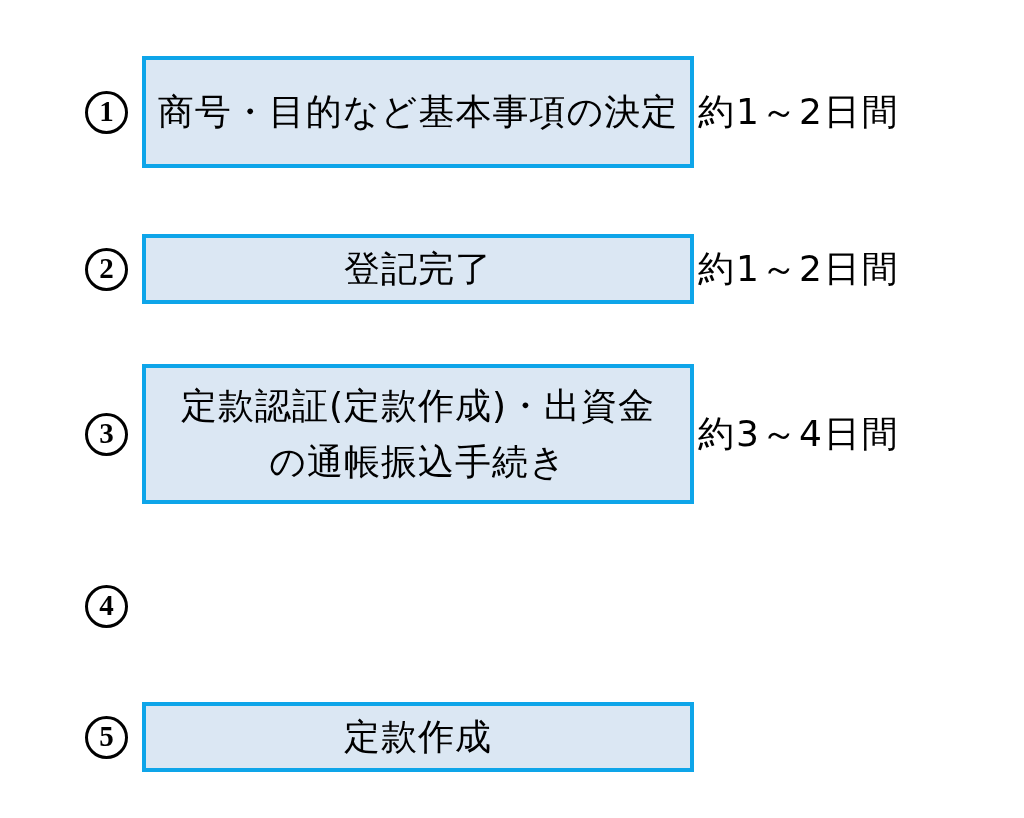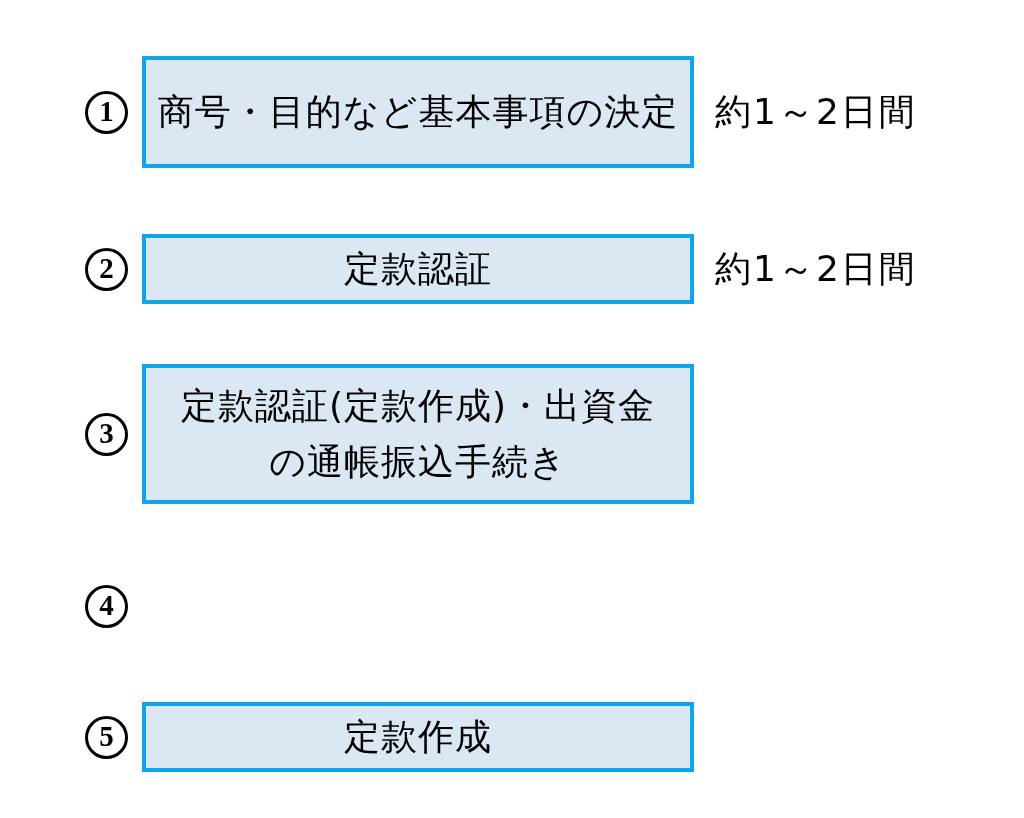--- a/index.html
+++ b/index.html
@@ -60,21 +60,21 @@
     justify-content: center;
   }
   .step-label {
     font-size: 36px;
     line-height: 1.55;
     text-align: center;
     white-space: pre-line;
     letter-spacing: 1px;
   }
   .step-duration {
-    margin-left: 21px;
+    margin-left: 4px;
     font-size: 36px;
     letter-spacing: 2px;
     white-space: nowrap;
   }
 </style>
 </head>
 <body>
 
 <div class="canvas">
 
@@ -86,33 +86,34 @@
       <span class="step-label">商号・目的など基本事項の決定</span>
     </div>
     <div class="step-duration">約1～2日間</div>
   </div>
 
   <div class="flow-row row-2">
     <div class="step-circle">
       <span class="step-number">2</span>
     </div>
     <div class="step-box">
-      <span class="step-label">定款認証</span>
+      <span class="step-label">登記完了</span>
     </div>
     <div class="step-duration">約1～2日間</div>
   </div>
 
   <div class="flow-row row-3">
     <div class="step-circle">
       <span class="step-number">3</span>
     </div>
     <div class="step-box">
       <span class="step-label">定款認証(定款作成)・出資金
 の通帳振込手続き</span>
     </div>
+    <div class="step-duration">約3～4日間</div>
   </div>
 
   <div class="flow-row row-4">
     <div class="step-circle">
       <span class="step-number">4</span>
     </div>
   </div>
 
   <div class="flow-row row-5">
     <div class="step-circle">

